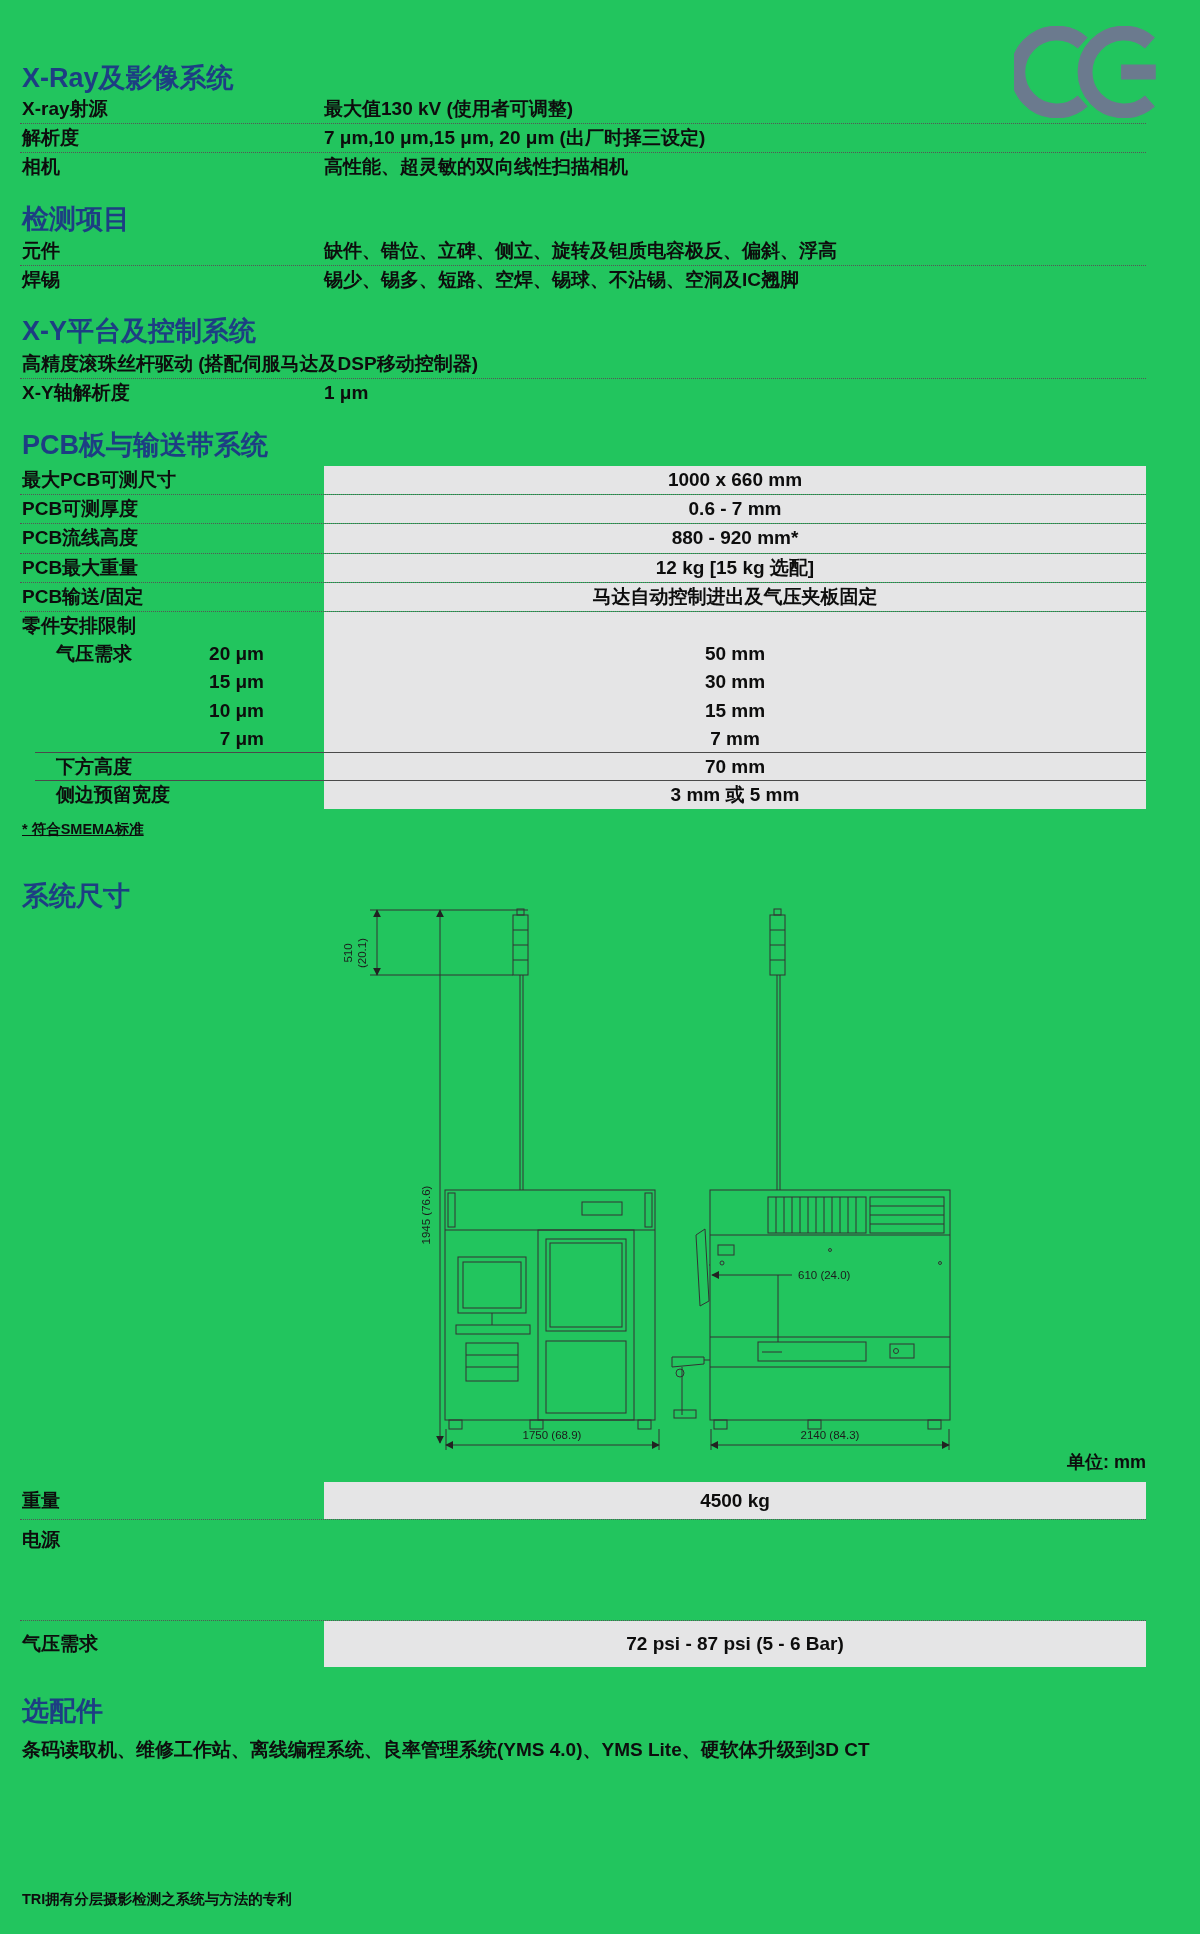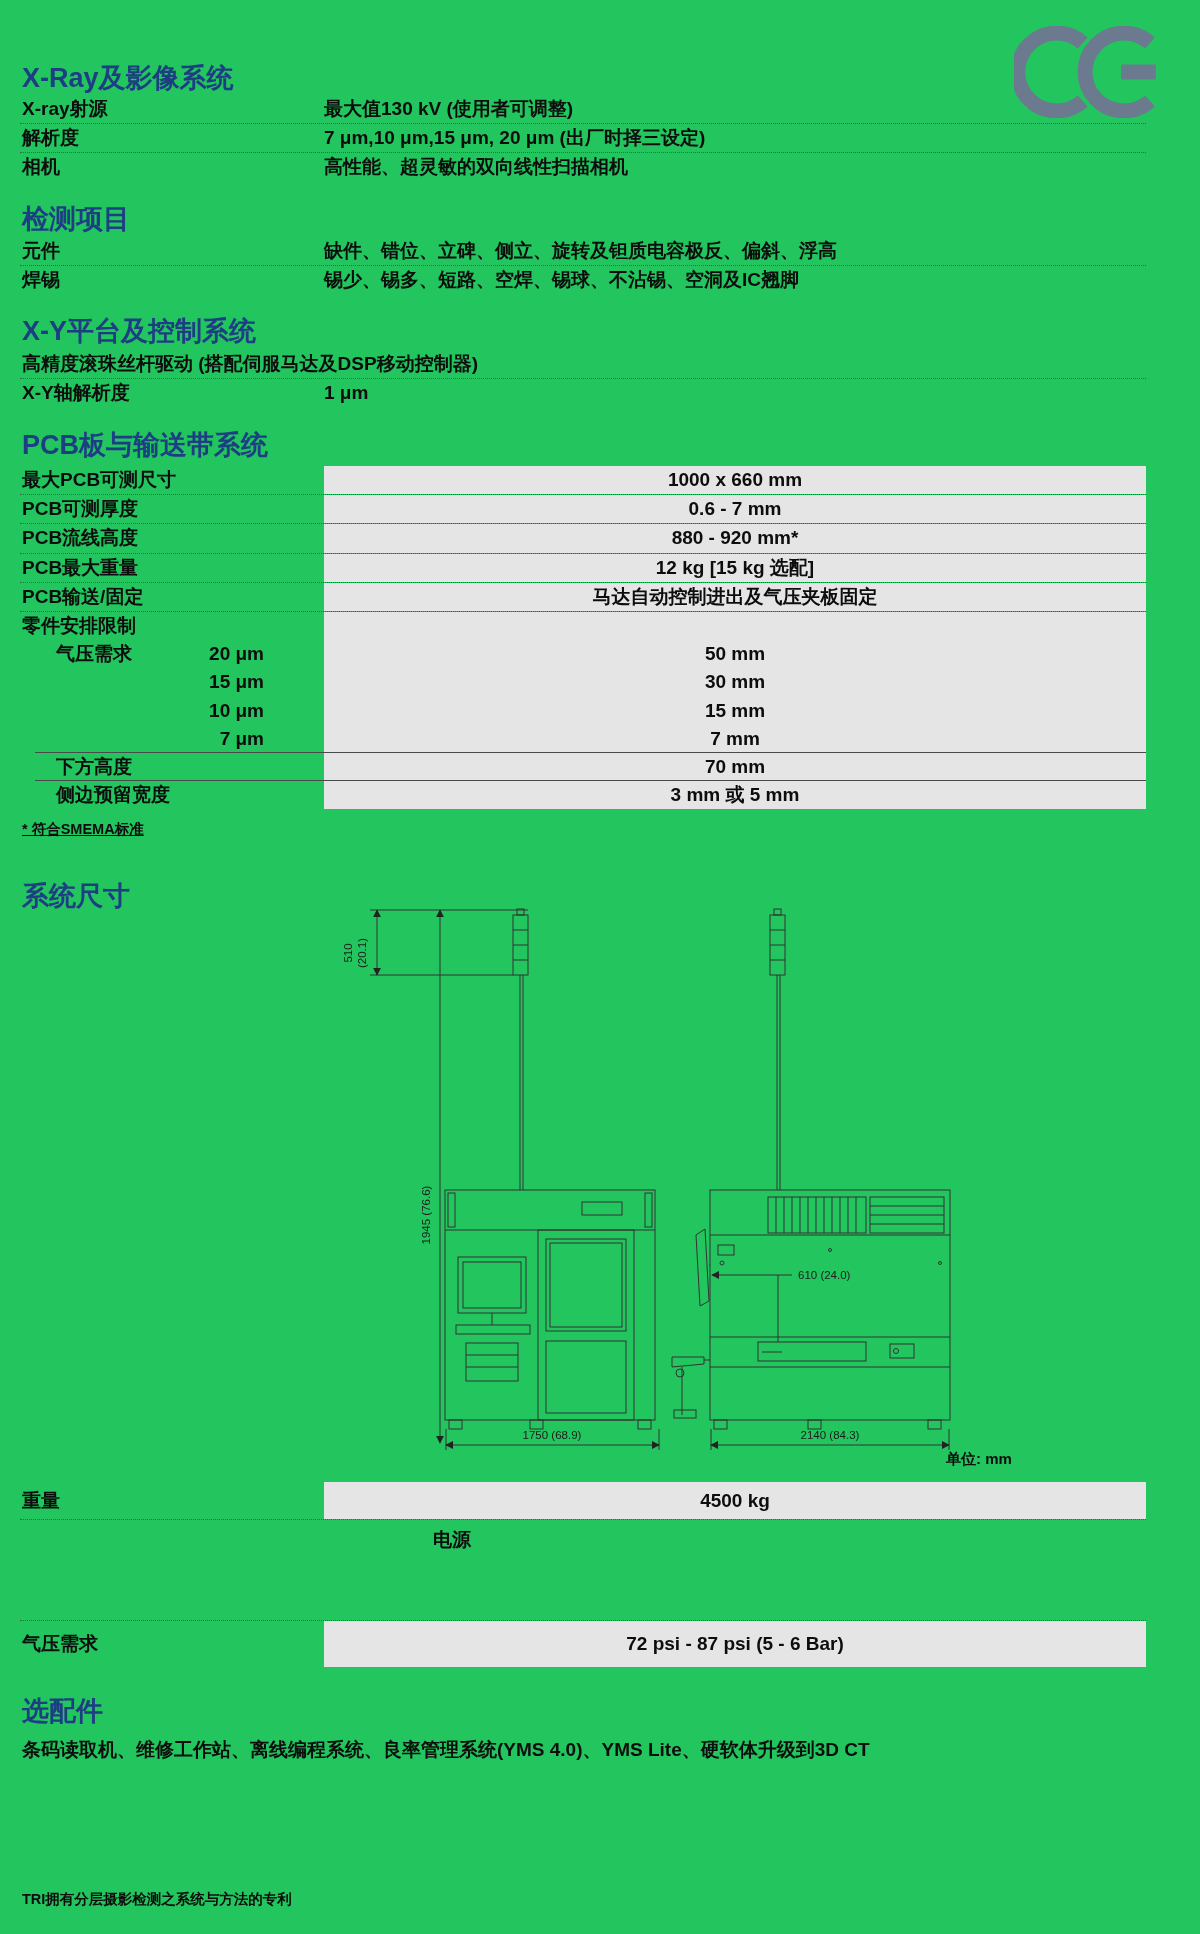--- a/index.html
+++ b/index.html
@@ -12,21 +12,21 @@
   .lab{width:304px;flex:0 0 304px;font-size:19px;font-weight:600;padding-left:2px;box-sizing:border-box;white-space:nowrap;}
   .val{flex:1;font-size:19px;font-weight:600;white-space:nowrap;}
   .bar{background:#e5e5e6;text-align:center;align-self:stretch;display:flex;align-items:center;justify-content:center;}
   .sp36{flex:0 0 36px;}
   .sub{flex:0 0 122px;font-size:19px;font-weight:600;}
   .um{flex:0 0 86px;font-size:19px;font-weight:600;text-align:right;}
   .gap60{flex:0 0 60px;}
   .sline{position:absolute;left:15px;right:0;bottom:0;height:1px;background:#4a4a4a;}
   .note{position:absolute;left:22px;font-size:14.5px;font-weight:600;}
   .free{position:absolute;left:22px;font-size:19px;font-weight:700;white-space:nowrap;}
-  .unit{position:absolute;left:946px;width:200px;text-align:left;font-size:15px;font-weight:700;}
+  .unit{position:absolute;left:946px;width:200px;text-align:right;font-size:18px;font-weight:700;}
   .power .row{height:auto;}
   .plines{line-height:33px;padding:1px 0;}
   svg text{font-family:"Liberation Sans","DejaVu Sans",sans-serif;}
 </style>
 </head>
 <body>
 
 <div class="page">
 
   <svg style="position:absolute;left:1014px;top:26px;" width="142" height="92" viewBox="0 0 200 130">
@@ -265,21 +265,21 @@
     </g>
   </svg>
 
   <div class="unit" style="top:1450px;">单位: mm</div>
 
   <div class="tbl power" style="top:1482px;">
     <div class="row dot" style="height:37px;">
       <div class="lab">重量</div>
       <div class="val bar">4500 kg</div>
     </div>
-    <div class="row dot" style="height:100px;align-items:center;flex-direction:column;">
+    <div class="row dot" style="height:100px;align-items:flex-start;flex-direction:column;">
       <div class="lab" style="padding-top:7px;">电源</div>
     </div>
     <div class="row" style="height:46px;">
       <div class="lab">气压需求</div>
       <div class="val bar">72 psi - 87 psi (5 - 6 Bar)</div>
     </div>
   </div>
 
   <div class="hdr" style="top:1693px;">选配件</div>
   <div class="free" style="top:1737px;">条码读取机、维修工作站、离线编程系统、良率管理系统(YMS 4.0)、YMS Lite、硬软体升级到3D CT</div>

